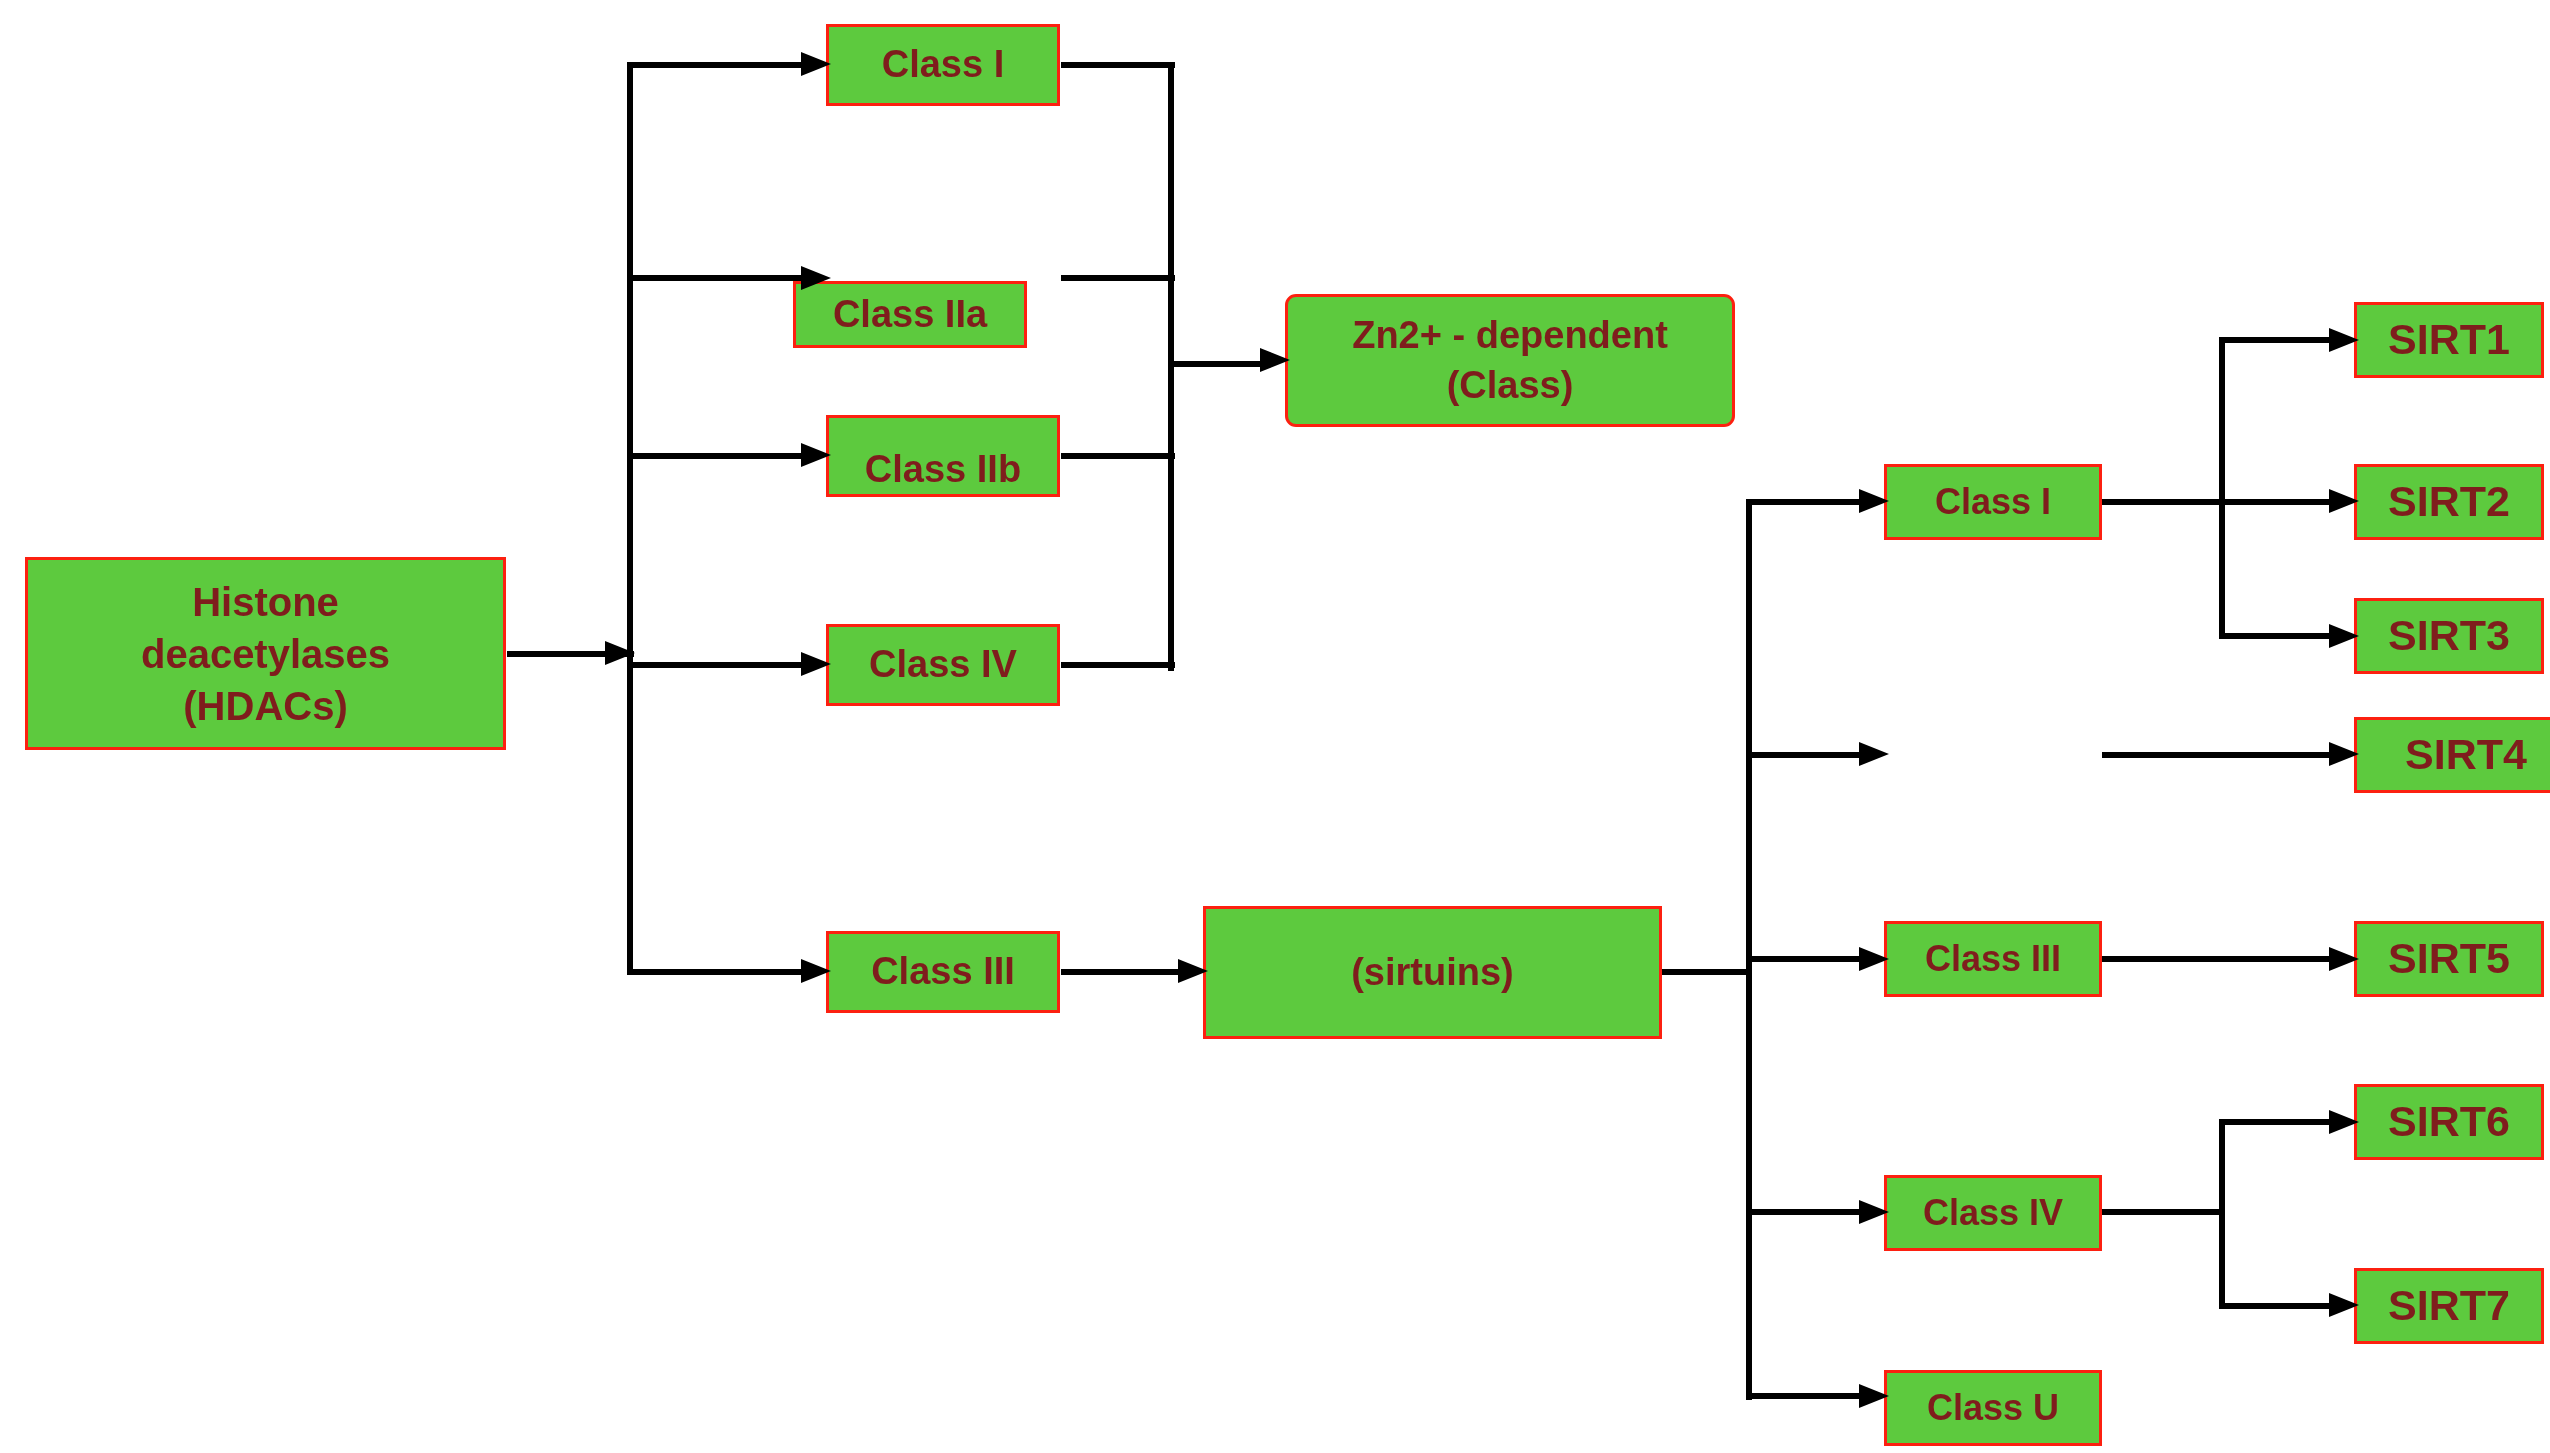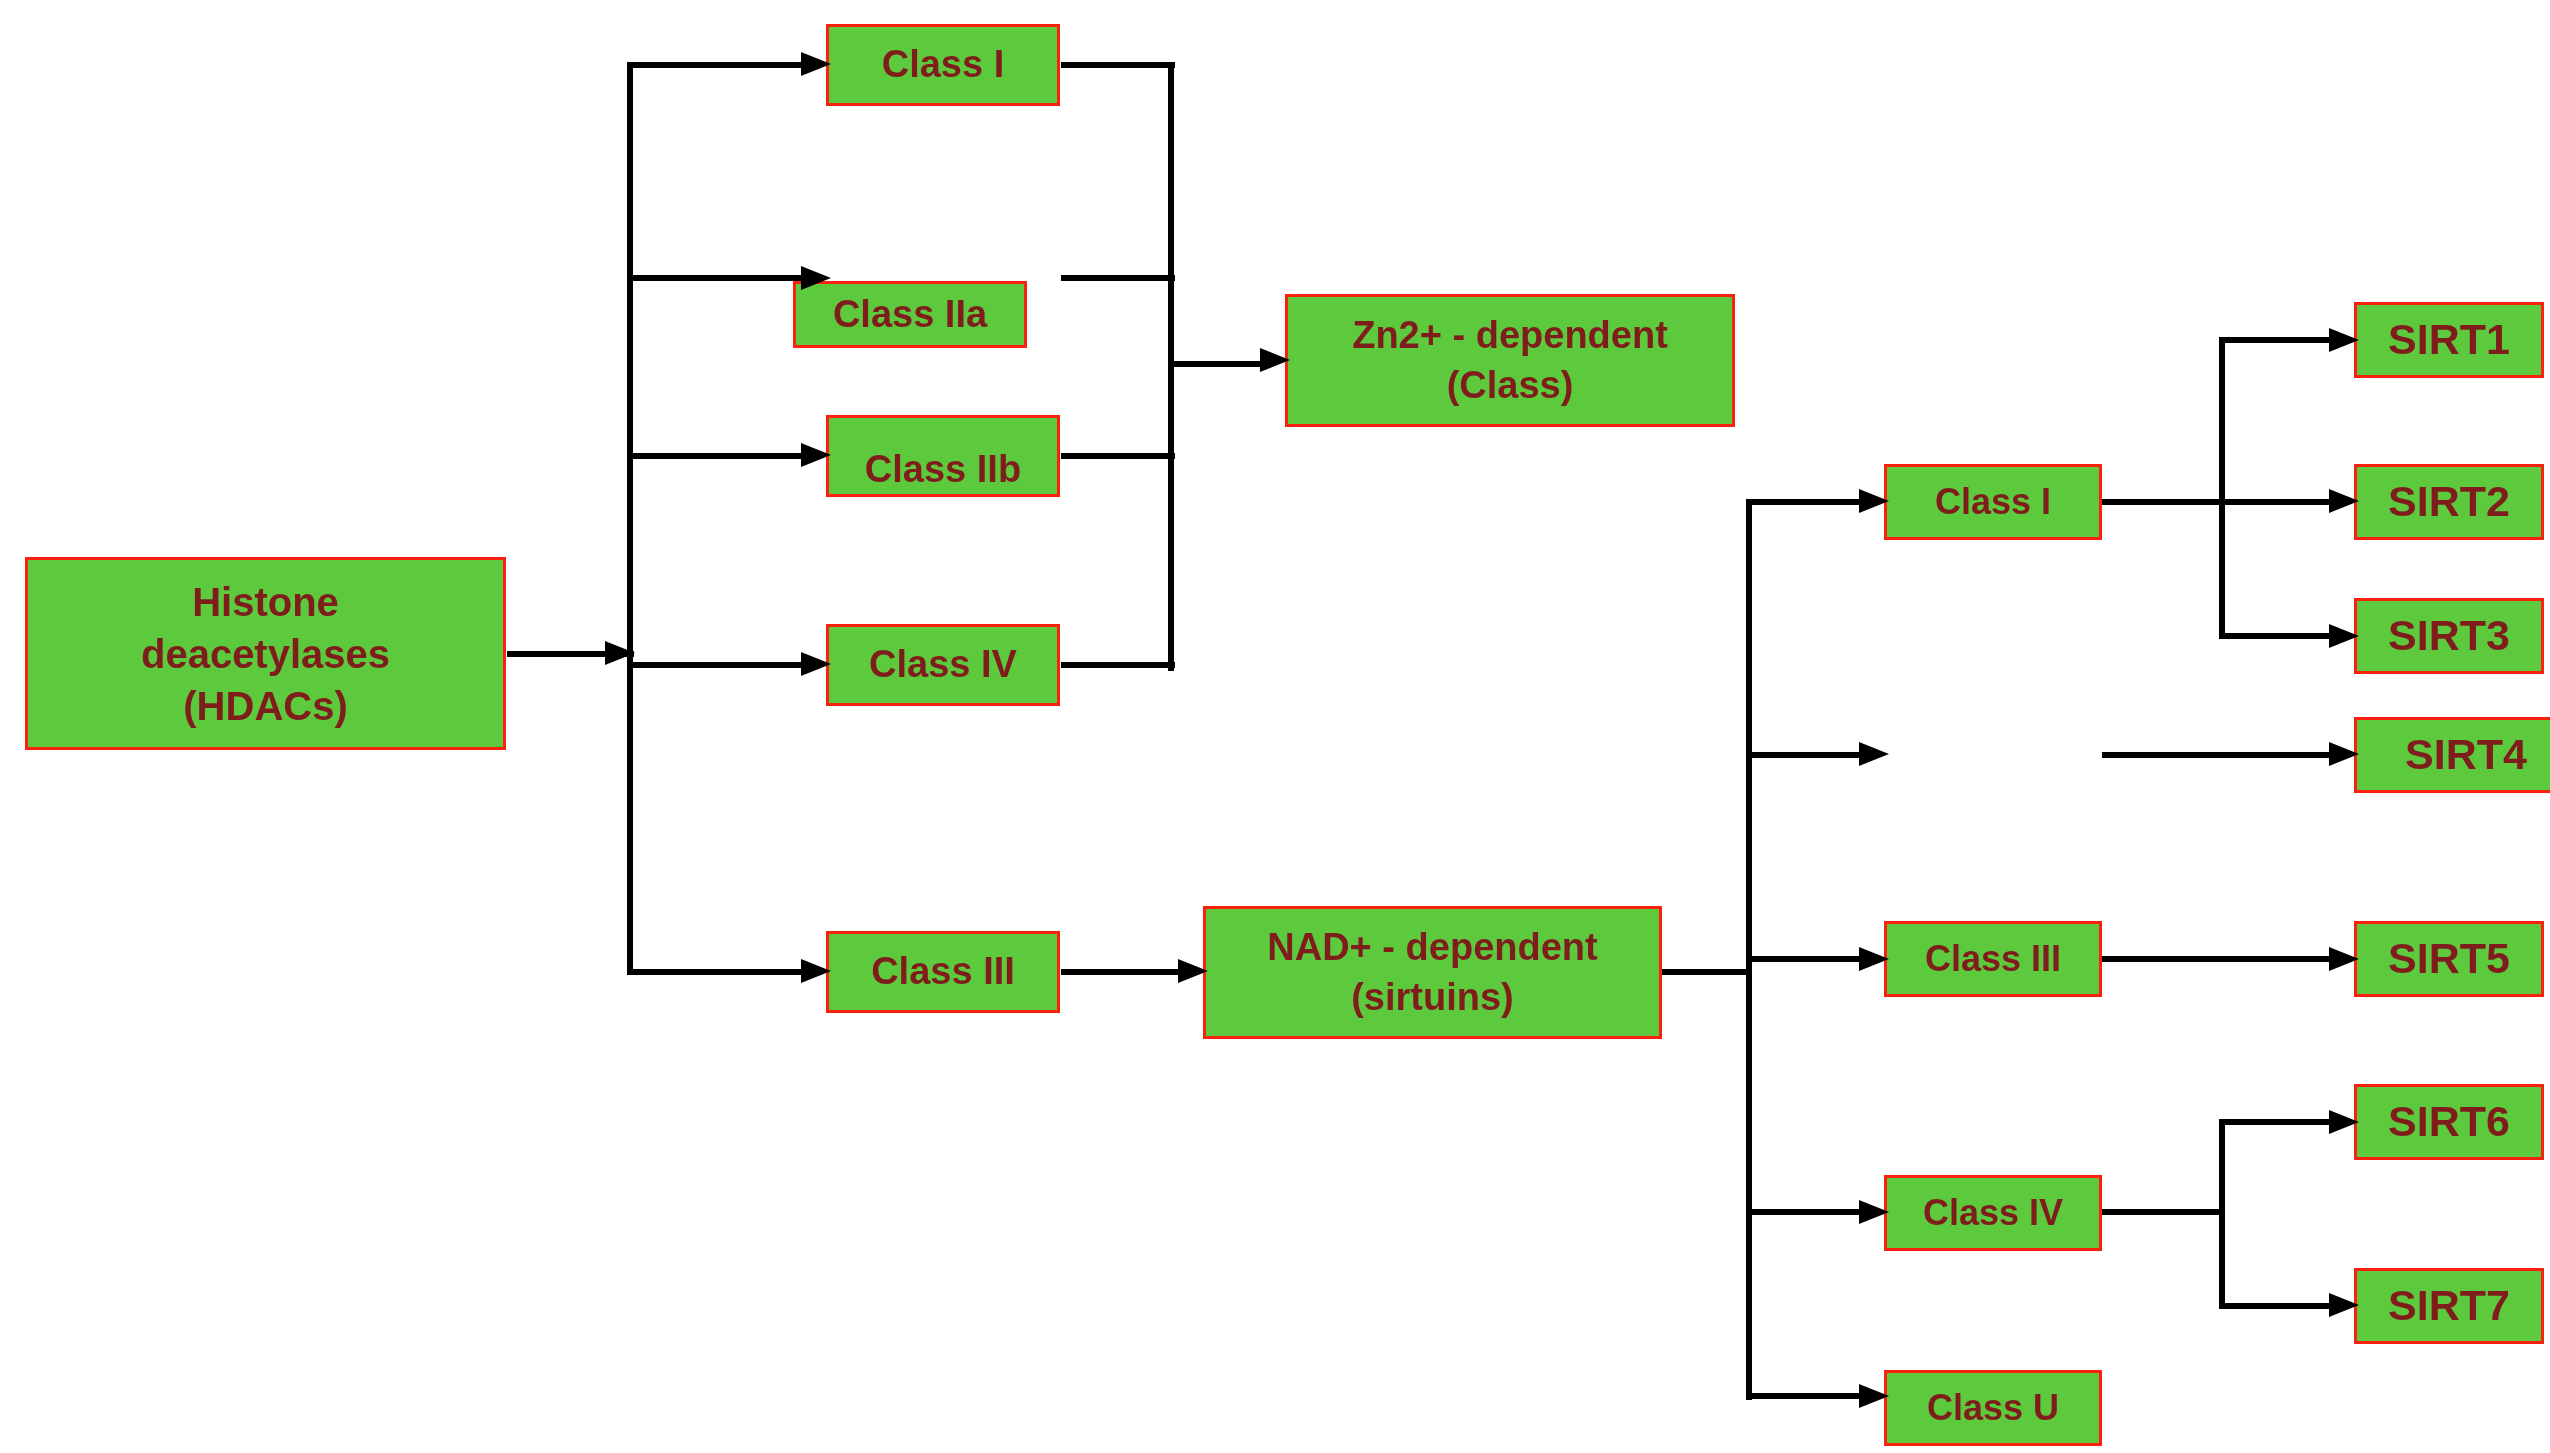--- a/index.html
+++ b/index.html
@@ -60,26 +60,25 @@
   <div class="node fs-mid" style="left:826px; top:415px; width:234px; height:82px;justify-content:flex-end;">
     <span>Class IIb</span>
   </div>
   <div class="node fs-mid" style="left:826px; top:624px; width:234px; height:82px;">
     <span>Class IV</span>
   </div>
   <div class="node fs-mid" style="left:826px; top:931px; width:234px; height:82px;">
     <span>Class III</span>
   </div>
 
-  <div class="node fs-dep" style="left:1285px; top:294px; width:450px; height:133px;">
+  <div class="node fs-dep" style="left:1285px; top:294px; width:450px; height:133px;border-radius:11px;">
     <span>Zn2+ - dependent</span>
     <span>(Class)</span>
   </div>
   <div class="node fs-dep" style="left:1203px; top:906px; width:459px; height:133px;">
-    <span>NAD+ - dependent</span>
     <span>(sirtuins)</span>
   </div>
 
   <div class="node fs-rc" style="left:1884px; top:464px; width:218px; height:76px;">
     <span>Class I</span>
   </div>
   <div class="node fs-rc" style="left:1884px; top:921px; width:218px; height:76px;">
     <span>Class III</span>
   </div>
   <div class="node fs-rc" style="left:1884px; top:1175px; width:218px; height:76px;">

